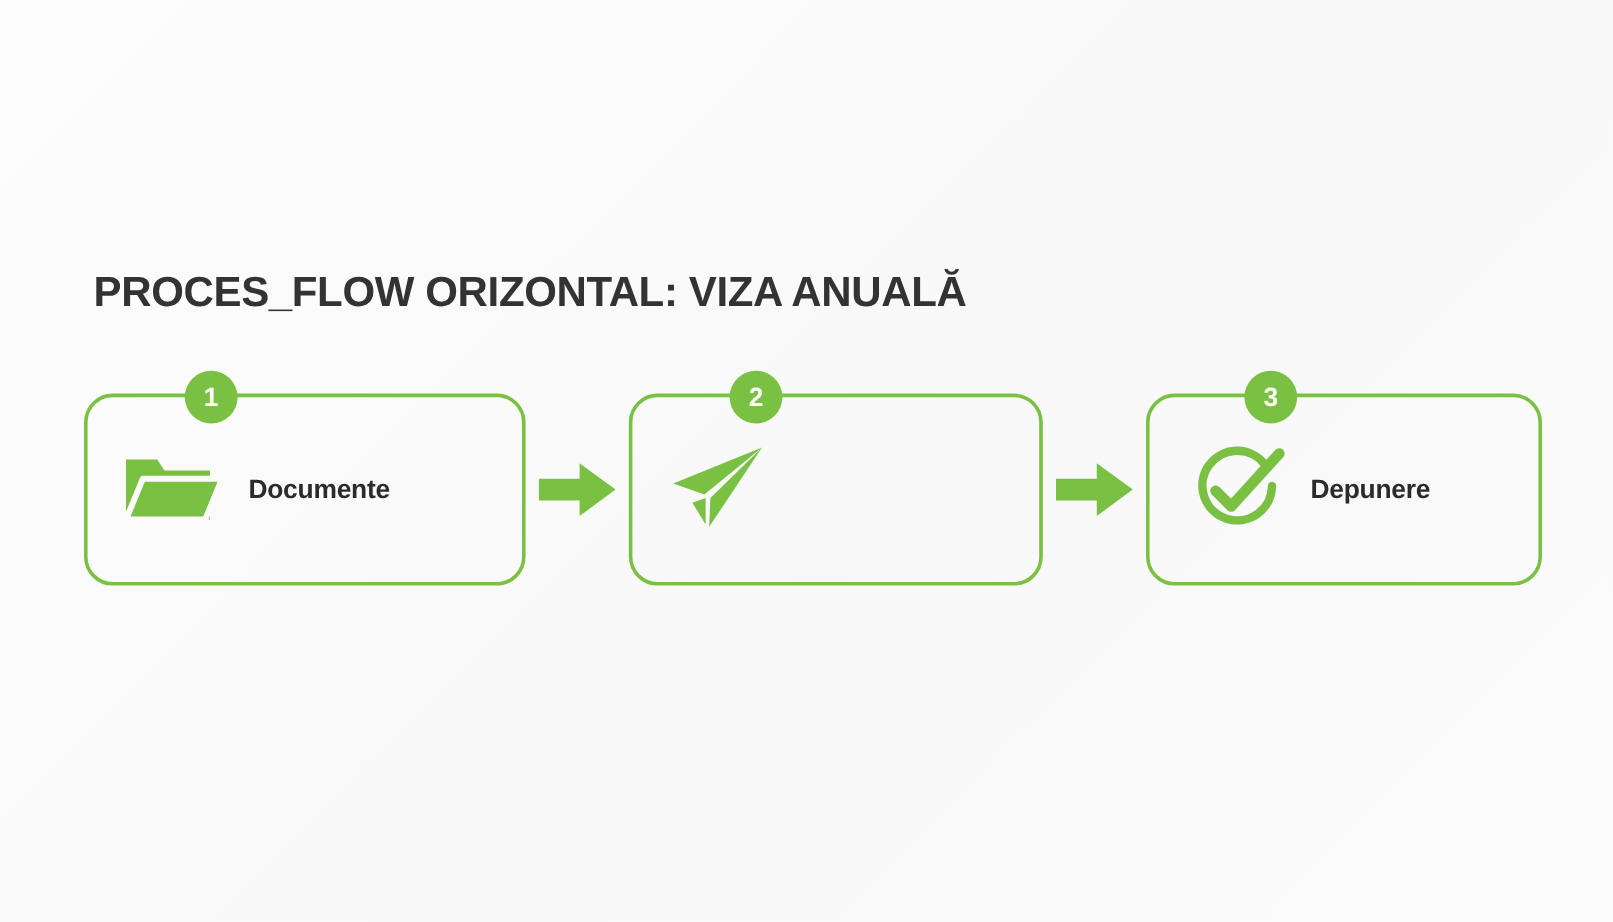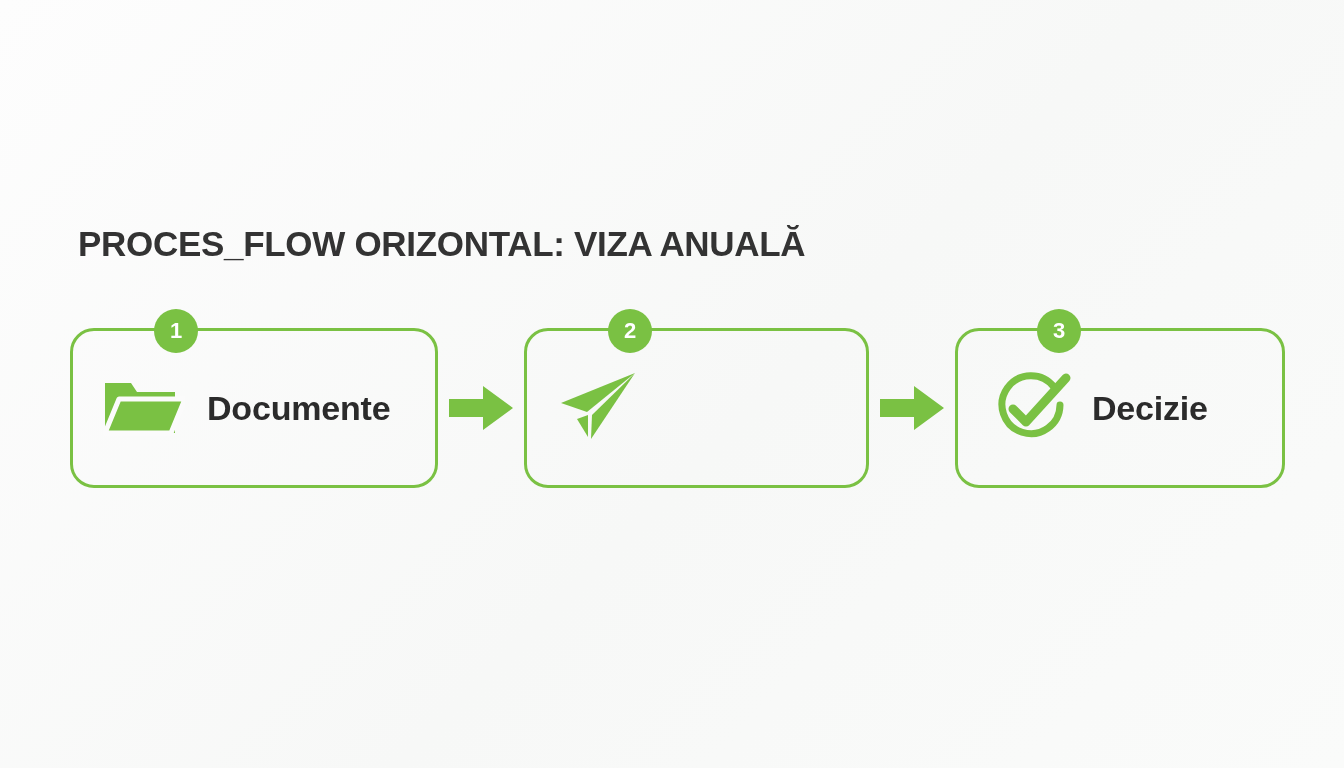--- a/index.html
+++ b/index.html
@@ -88,21 +88,21 @@
     flex: 0 0 auto;
     display: flex;
     align-items: center;
     justify-content: center;
   }
   .step-2 .step-icon { margin-left: 28px; }
   .step-3 .step-icon { margin-left: 30px; }
 
   .step-label {
     margin-left: 22px;
-    font-size: 34px;
+    font-size: 22px;
     font-weight: bold;
     color: #2b2b2b;
     white-space: nowrap;
     letter-spacing: -0.2px;
   }
   .step-2 .step-label { margin-left: 16px; }
   .step-3 .step-label { margin-left: 18px; }
 
   
   .connector {
@@ -159,17 +159,17 @@
     </div>
 
     <div class="step step-3">
       <div class="badge">3</div>
       <div class="step-icon">
         <svg viewBox="0 0 86 86" width="86" height="86" aria-hidden="true">
           <path d="M66 22 A29 29 0 1 0 72 40" fill="none" stroke="#7ac143" stroke-width="7" stroke-linecap="round"></path>
           <path d="M25 44 L38 57 L78 13" fill="none" stroke="#7ac143" stroke-width="9" stroke-linecap="round" stroke-linejoin="round"></path>
         </svg>
       </div>
-      <div class="step-label">Decizie</div>
+      <div class="step-label">Depunere</div>
     </div>
 
   </div>
 </div>
 
 </body></html>

